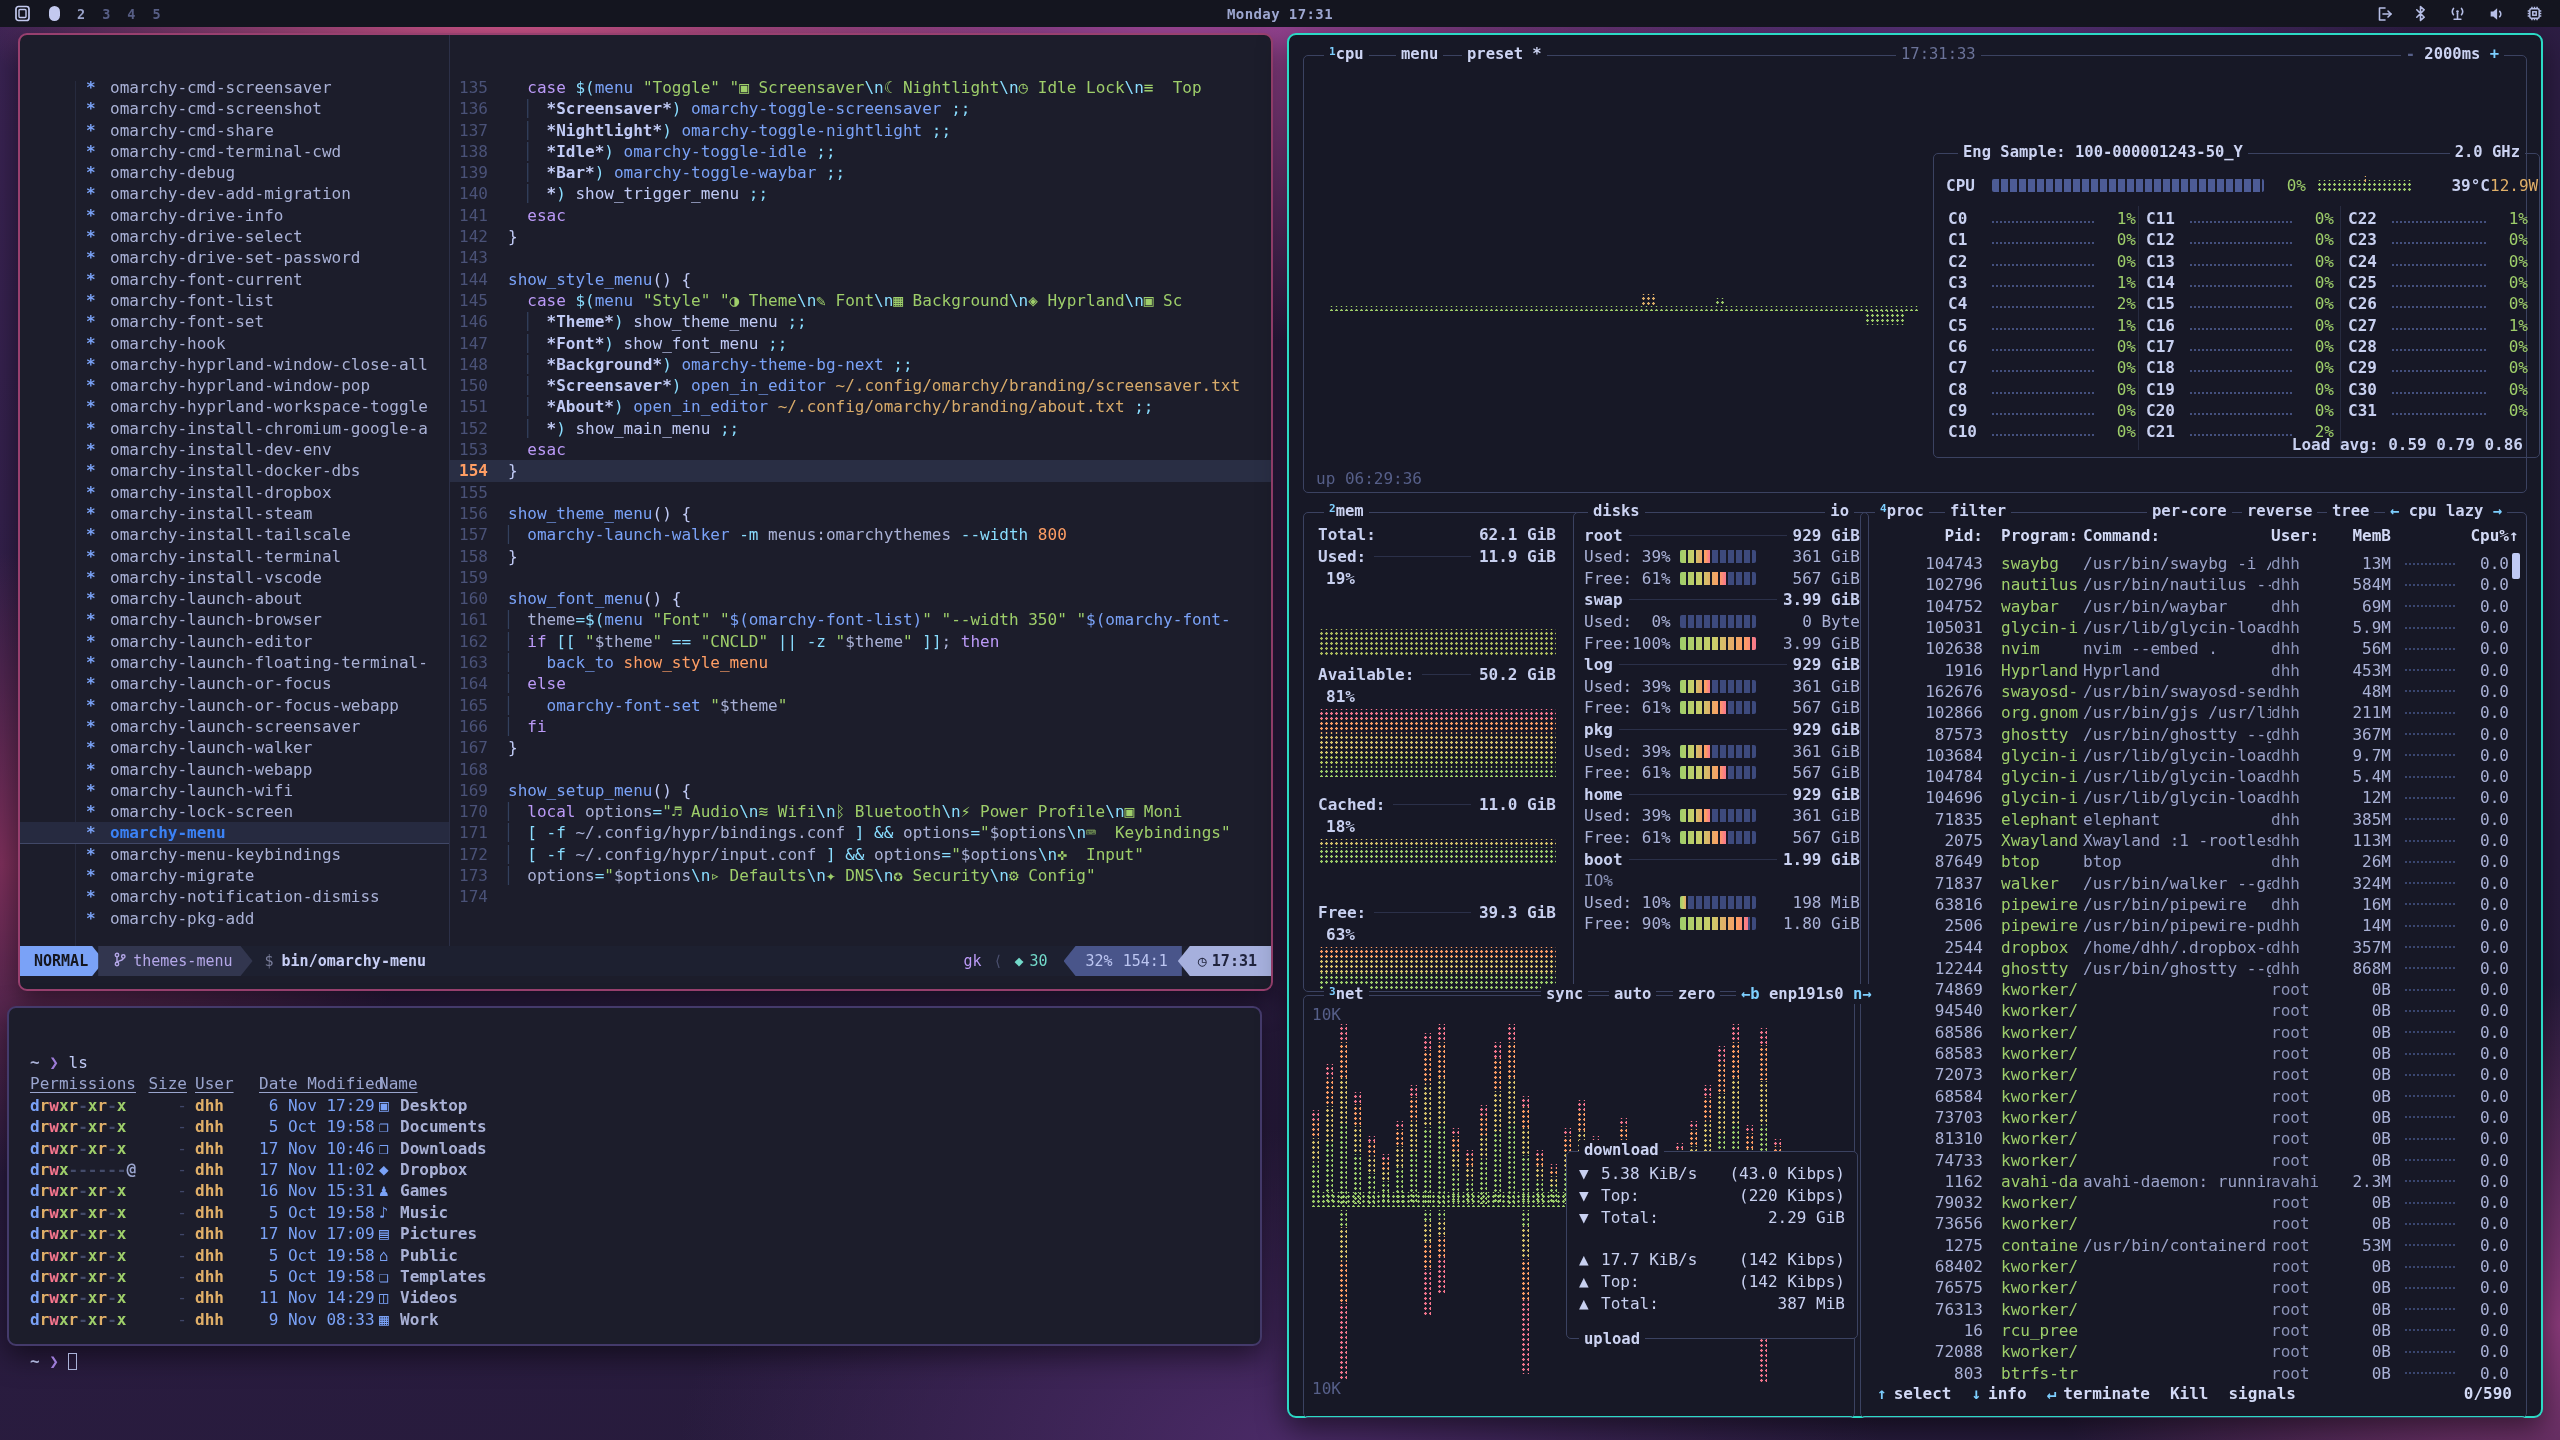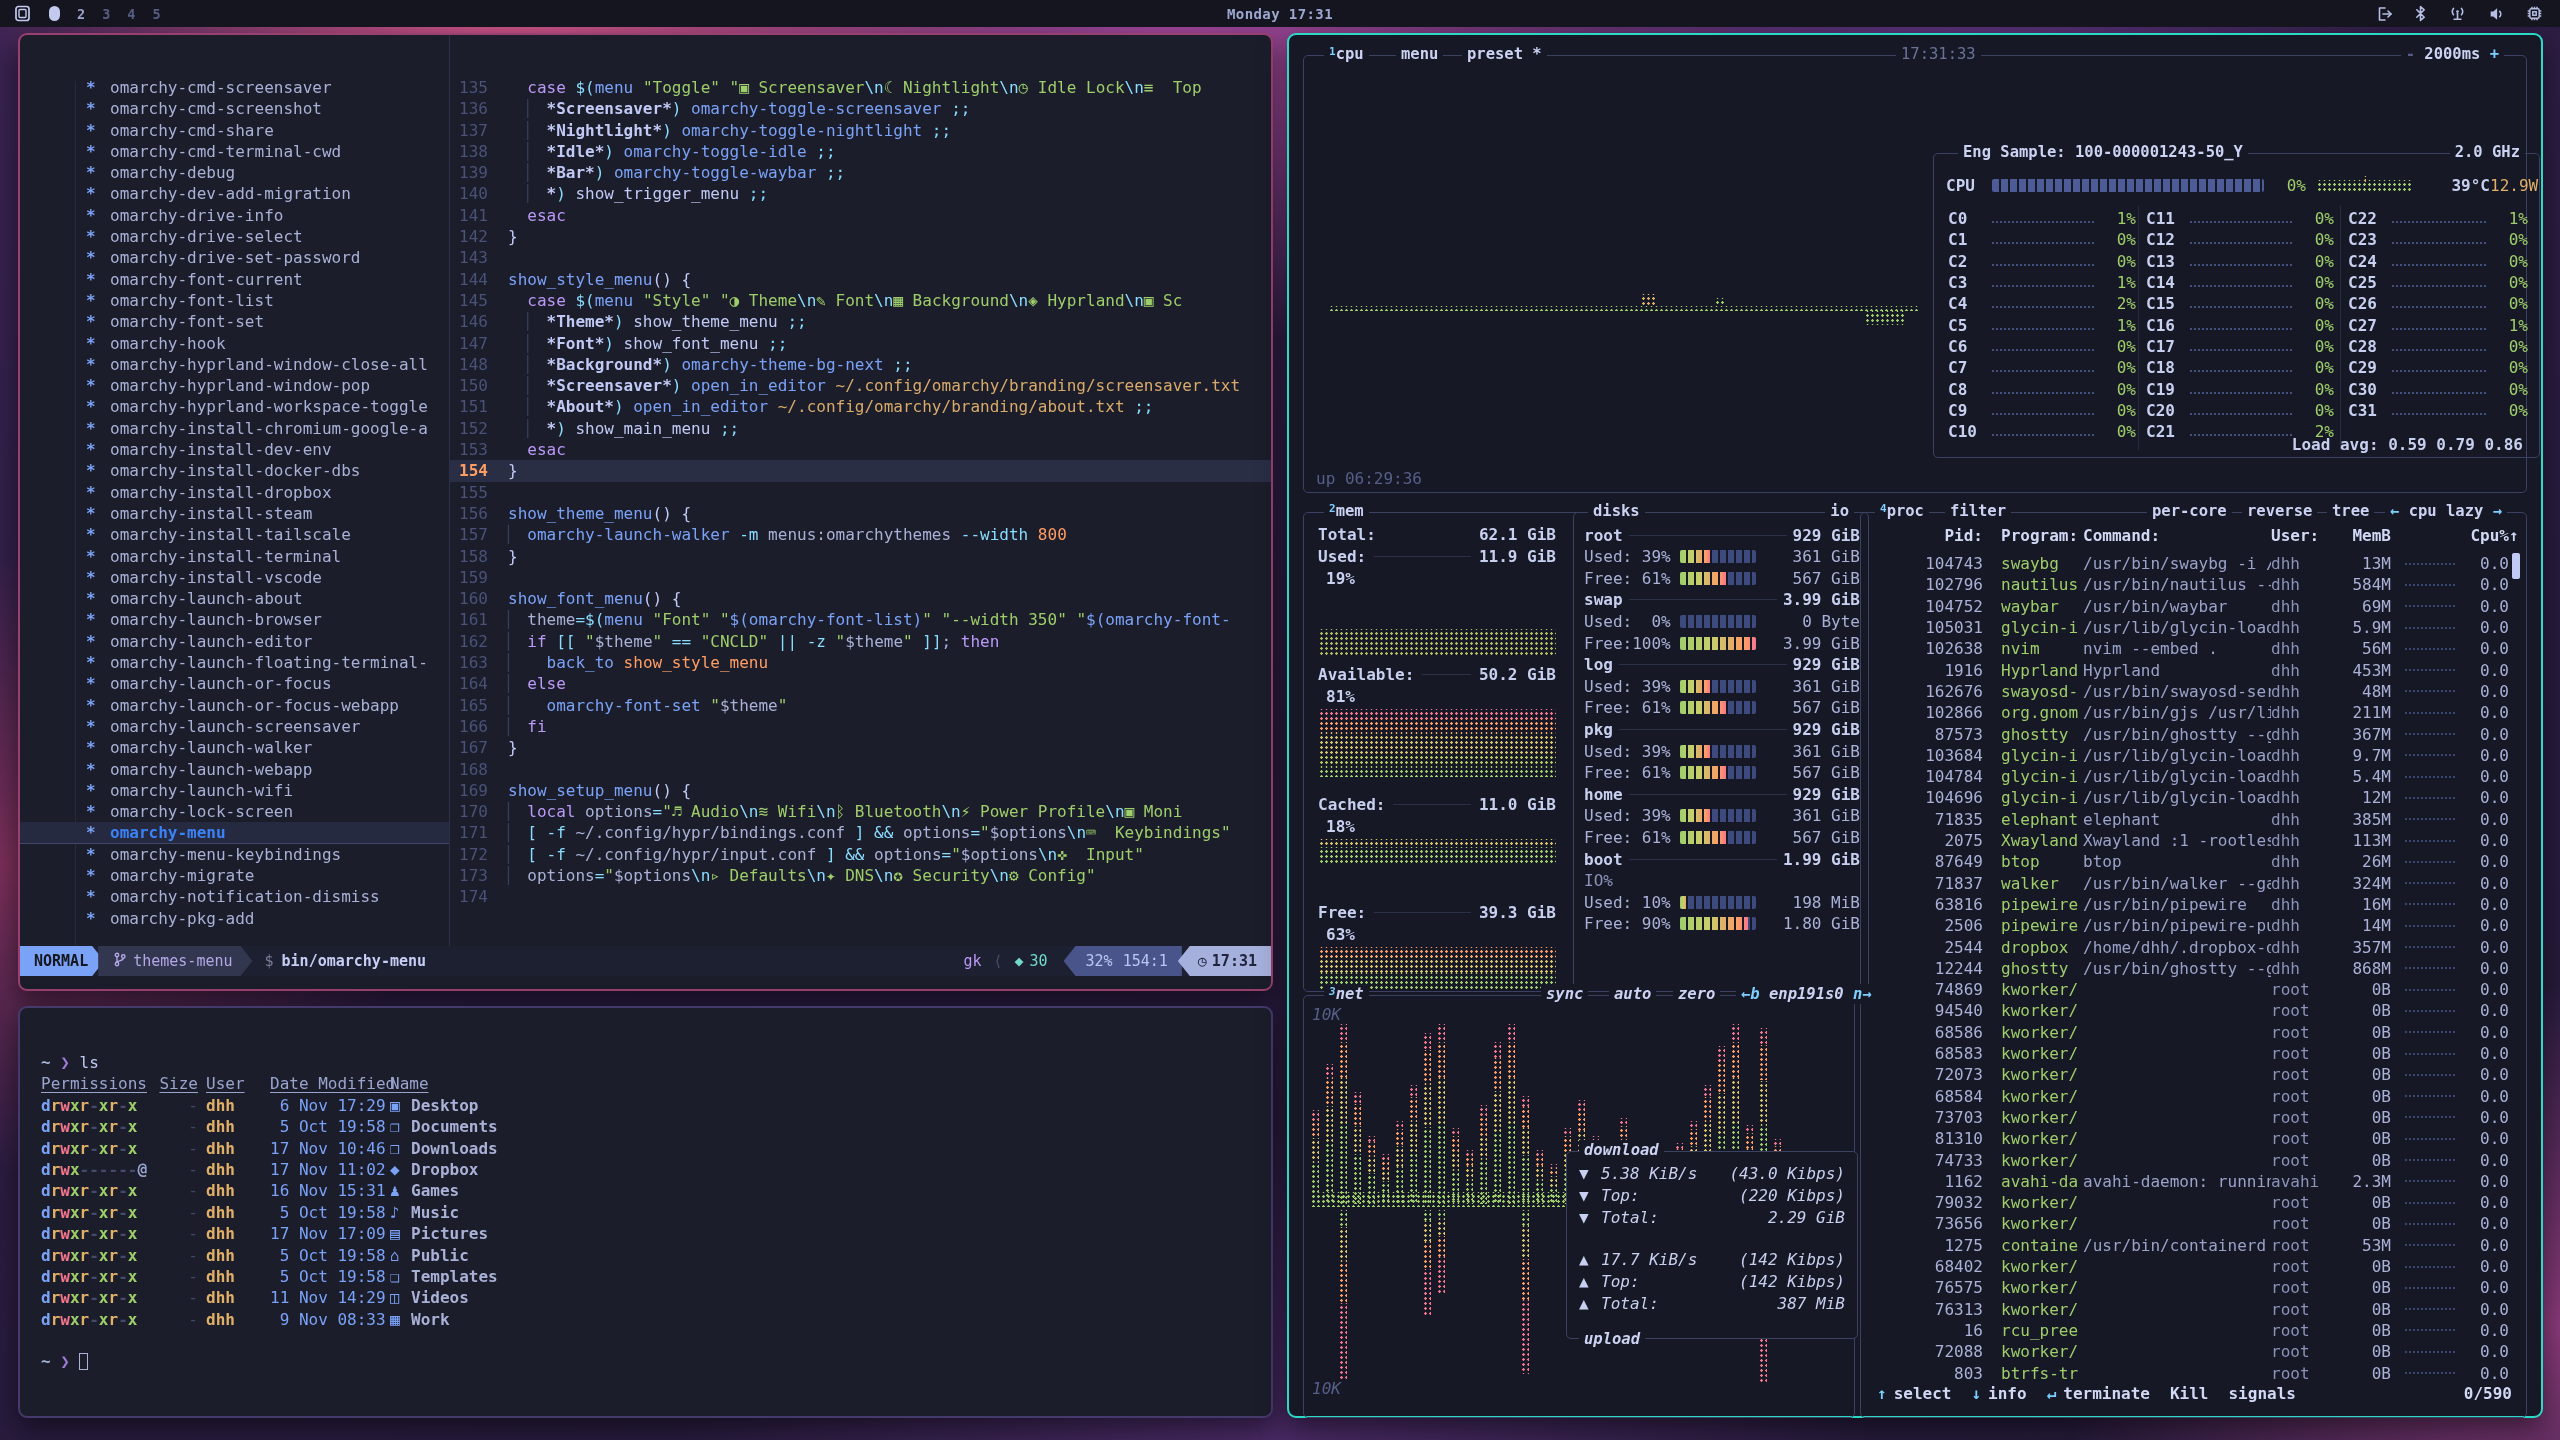--- a/index.html
+++ b/index.html
@@ -27,21 +27,21 @@
   .ws-num.occ { color:#9aa3c9; }
   .bar-clock { position:absolute; left:50%; transform:translateX(-50%);
     color:#9da7d0; font-size:14px; font-weight:700; letter-spacing:.4px; }
   .tray { margin-left:auto; display:flex; align-items:center; gap:21px; padding-right:17px; }
   .tray svg, .ws-wrap svg { display:block; }
 
   
   .win { position:absolute; border-radius:9px; box-shadow:0 10px 28px rgba(0,0,0,.5); }
   .win-editor { left:18px; top:33px; width:1255px; height:958px;
     border:2px solid #98406f; background:#1c1d2b; }
-  .win-term { left:18px; top:1006px; width:1255px; height:412px;
+  .win-term { left:7px; top:1006px; width:1255px; height:340px;
     border:2px solid #443a6b; background:#1c1d2b; }
   .win-btop { left:1287px; top:33px; width:1256px; height:1385px;
     border:2px solid #2cd9c5; background:#171826; }
 
   
   .file-pane { position:absolute; left:0; top:0; width:429px; height:909px; padding-top:42px; overflow:hidden; }
   .file-guide { position:absolute; left:55px; top:46px; height:880px; width:1px; background:#262a3e; }
   .vsep { position:absolute; left:429px; top:0; height:911px; width:1px; background:#2c3048; }
   .file-row { height:21.3px; line-height:21.3px; font-size:16px; padding-left:66px; white-space:pre; }
   .file-row .star { display:inline-block; width:24px; color:#7aa2f7; font-weight:700; }
@@ -145,21 +145,21 @@
     align-items:center; font-size:16px; height:21px; }
   .drow2 .ulab { color:#a9b1d6; white-space:pre; }
   .drow2 .dval2 { text-align:right; color:#a9b1d6; }
   .dbar { height:13px; border-radius:2px; background:#3d4a7d; position:relative; overflow:hidden; }
   .dbar .dfillbar { position:absolute; left:0; top:0; bottom:0;
     background:linear-gradient(90deg,#9ece6a,#cbce6a 45%,#e0af68 65%,#ff9e64 85%,#f7768e); }
   .dbar .seg { position:absolute; inset:0;
     background:repeating-linear-gradient(90deg, transparent 0 6px, #171826 6px 8px); }
 
   
-  .net-box { left:14px; top:960px; width:552px; height:423px;font-style:italic; }
+  .net-box { left:14px; top:960px; width:552px; height:423px; }
   .nbar { position:absolute; width:9px; }
   .nbar div { position:absolute; left:0; right:0; }
   .dl-box { position:absolute; left:262px; top:155px; width:292px; height:188px;
     border:1.5px solid #3b4261; border-radius:5px; background:#171826; z-index:2; }
   .nrow { position:absolute; left:12px; right:12px; display:flex; font-size:16px; color:#c8d0f0; }
   .nrow .arr { width:22px; }
   .nrow .rv { margin-left:auto; }
 
   
   .proc-box { left:571px; top:477px; width:667px; height:906px; }

